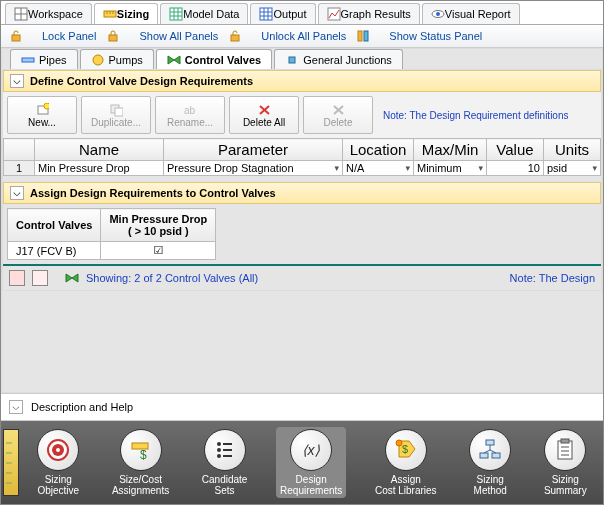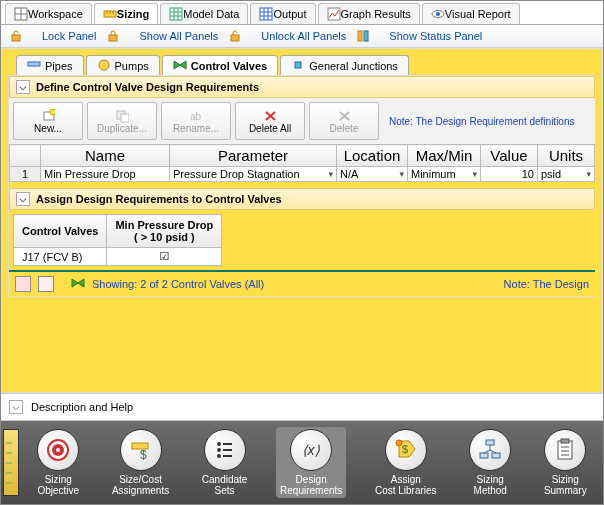--- a/index.html
+++ b/index.html
@@ -1,26 +1,26 @@
 <!DOCTYPE html>
 <html><head>
 <meta charset="utf-8">
 <style>
 html,body{margin:0;padding:0;font-family:"Segoe UI",Tahoma,sans-serif;font-size:11px;color:#000;background:#fff}
 body{width:604px;height:505px;overflow:hidden;border:1px solid #888;box-sizing:border-box;display:flex;flex-direction:column}
 
 .main-tabs{display:flex;align-items:flex-end;background:#fff;padding:2px 4px 0 4px;border-bottom:1px solid #aaa}
 .main-tab{display:flex;align-items:center;padding:3px 8px;border:1px solid #bbb;border-bottom:none;border-radius:3px 3px 0 0;background:#f4f5f7;margin-right:2px;cursor:pointer}
 .main-tab.active{background:#fff;font-weight:700}
-.icon{display:inline-flex;width:14px;height:14px;justify-content:center}
+.icon{display:inline-flex;width:14px;height:14px;align-items:center;justify-content:center}
 
 .lock-bar{display:flex;align-items:center;gap:10px;padding:4px 8px;background:linear-gradient(#fefefe,#eef0f3);border-bottom:1px solid #ccc}
 .lock-item{display:flex;align-items:center;gap:19px;color:#0a4da2;cursor:pointer}
 
-.inner{flex:1;background:#fde047;padding:6px;border:1px solid #ddd;margin:0;display:flex;flex-direction:column;overflow:hidden}
+.inner{flex:1;background:#e5e5e5;border:1px solid #ddd;margin:0;display:flex;flex-direction:column;overflow:hidden}
 .sub-tabs{display:flex;align-items:flex-end;padding:0 8px}
 .sub-tab{display:flex;align-items:center;gap:4px;padding:3px 10px;border:1px solid #aaa;border-bottom:none;border-radius:3px 3px 0 0;background:#f6f7f8;margin-right:2px;cursor:pointer}
 .sub-tab.active{background:#fff;font-weight:700}
 .panel{border:1px solid #ddd;margin-top:-1px}
 .section-head{display:flex;align-items:center;gap:6px;background:linear-gradient(#fff6d6,#ffe9a8);border:1px solid #e0c97a;padding:3px 6px;font-weight:700}
 .chev{width:12px;height:12px;border:1px solid #aaa;background:#fff;display:flex;align-items:center;justify-content:center;font-size:9px;color:#444}
 .toolbar{display:flex;align-items:stretch;gap:4px;padding:4px;background:#f2f2f2}
 .tool-btn{width:68px;height:36px;border:1px solid #bbb;border-radius:2px;background:linear-gradient(#fff,#eee);display:flex;flex-direction:column;align-items:center;justify-content:center;font-size:10px;cursor:pointer}
 .tool-btn.disabled{color:#999}
 .note{color:#1a3fbf;font-size:10px;align-self:center;margin-left:6px;white-space:nowrap;overflow:hidden}

